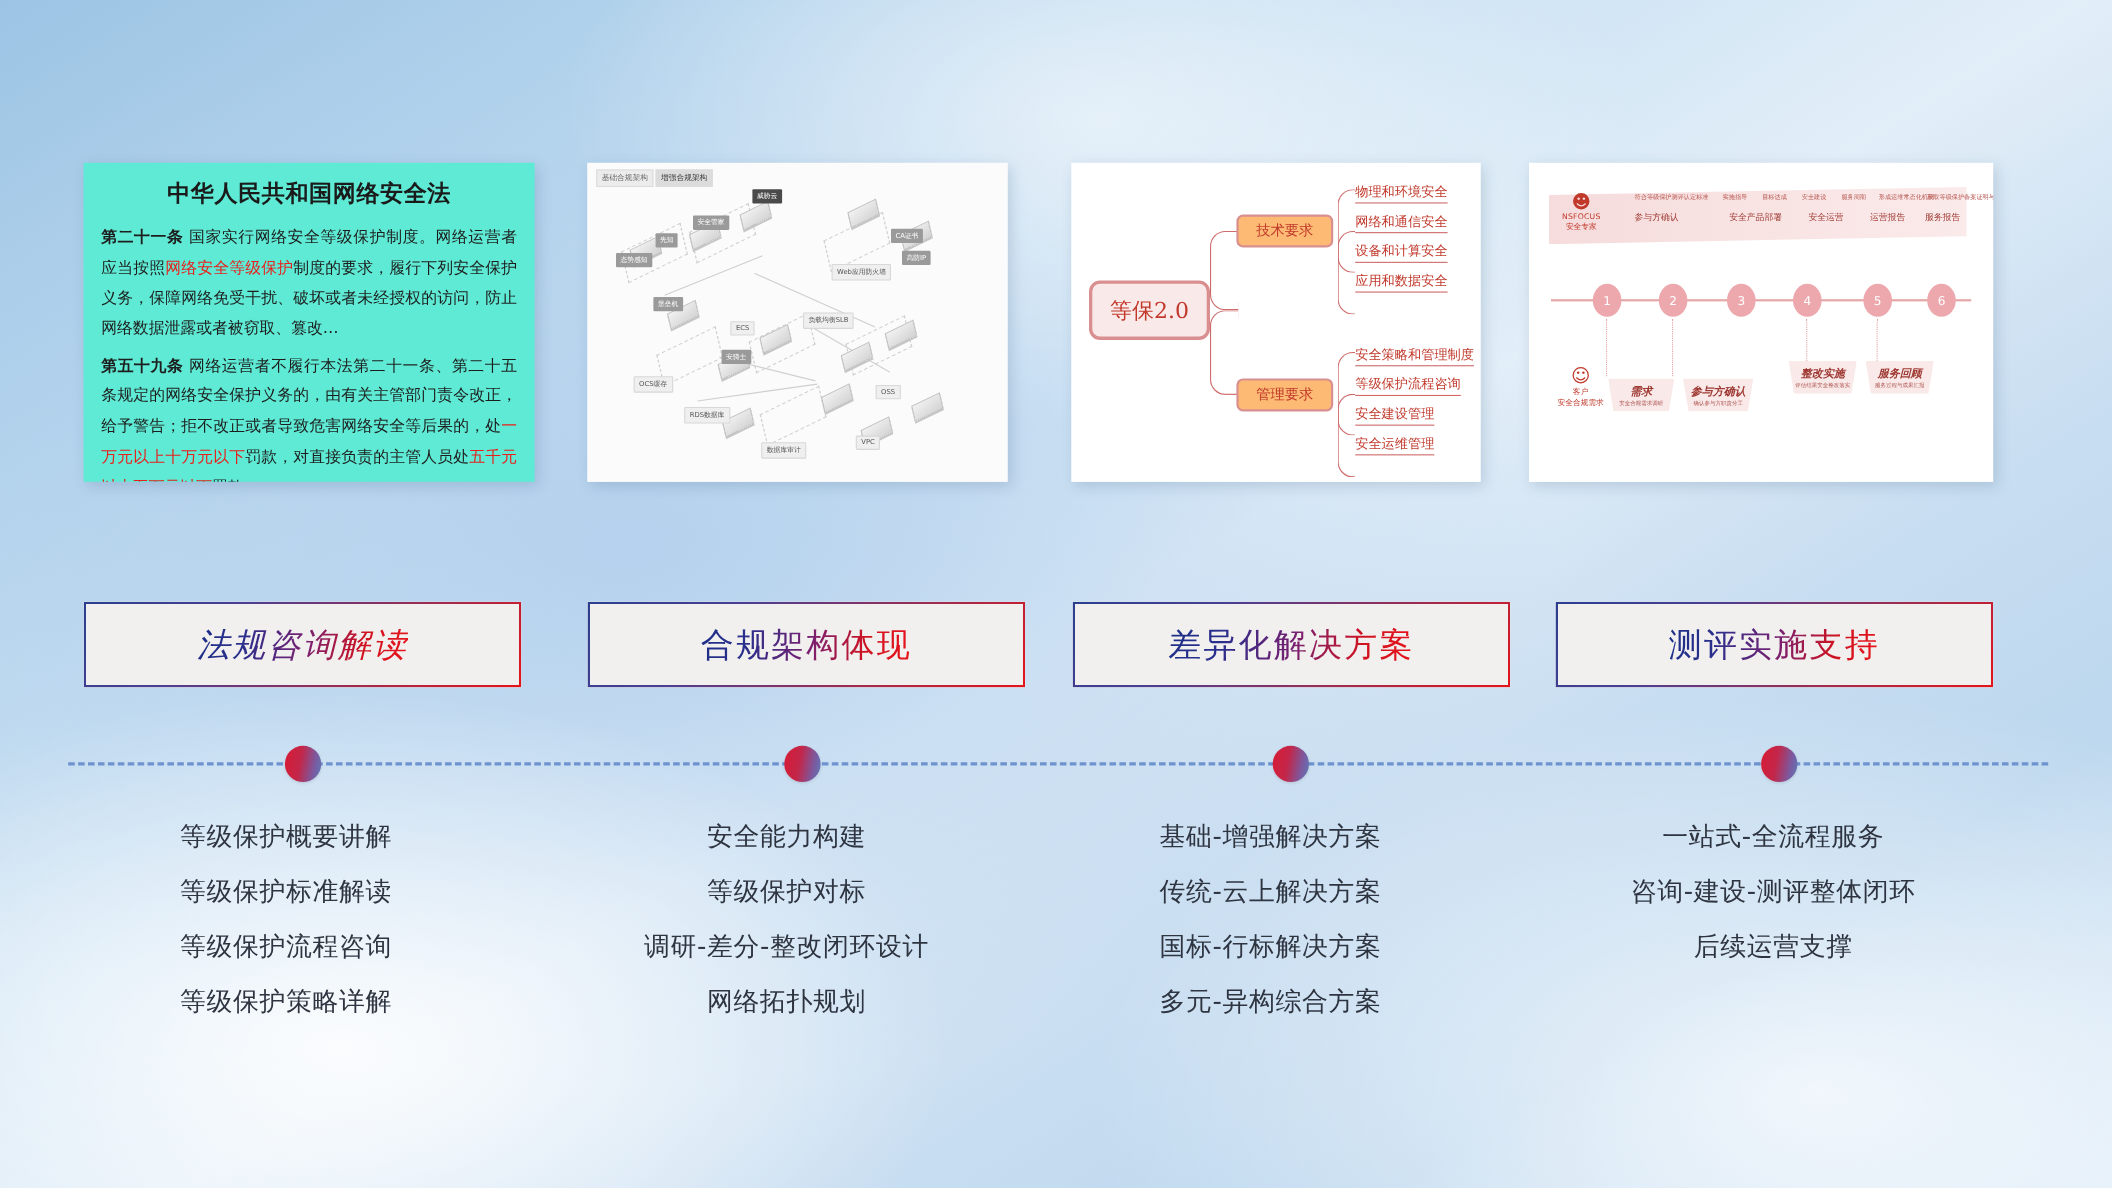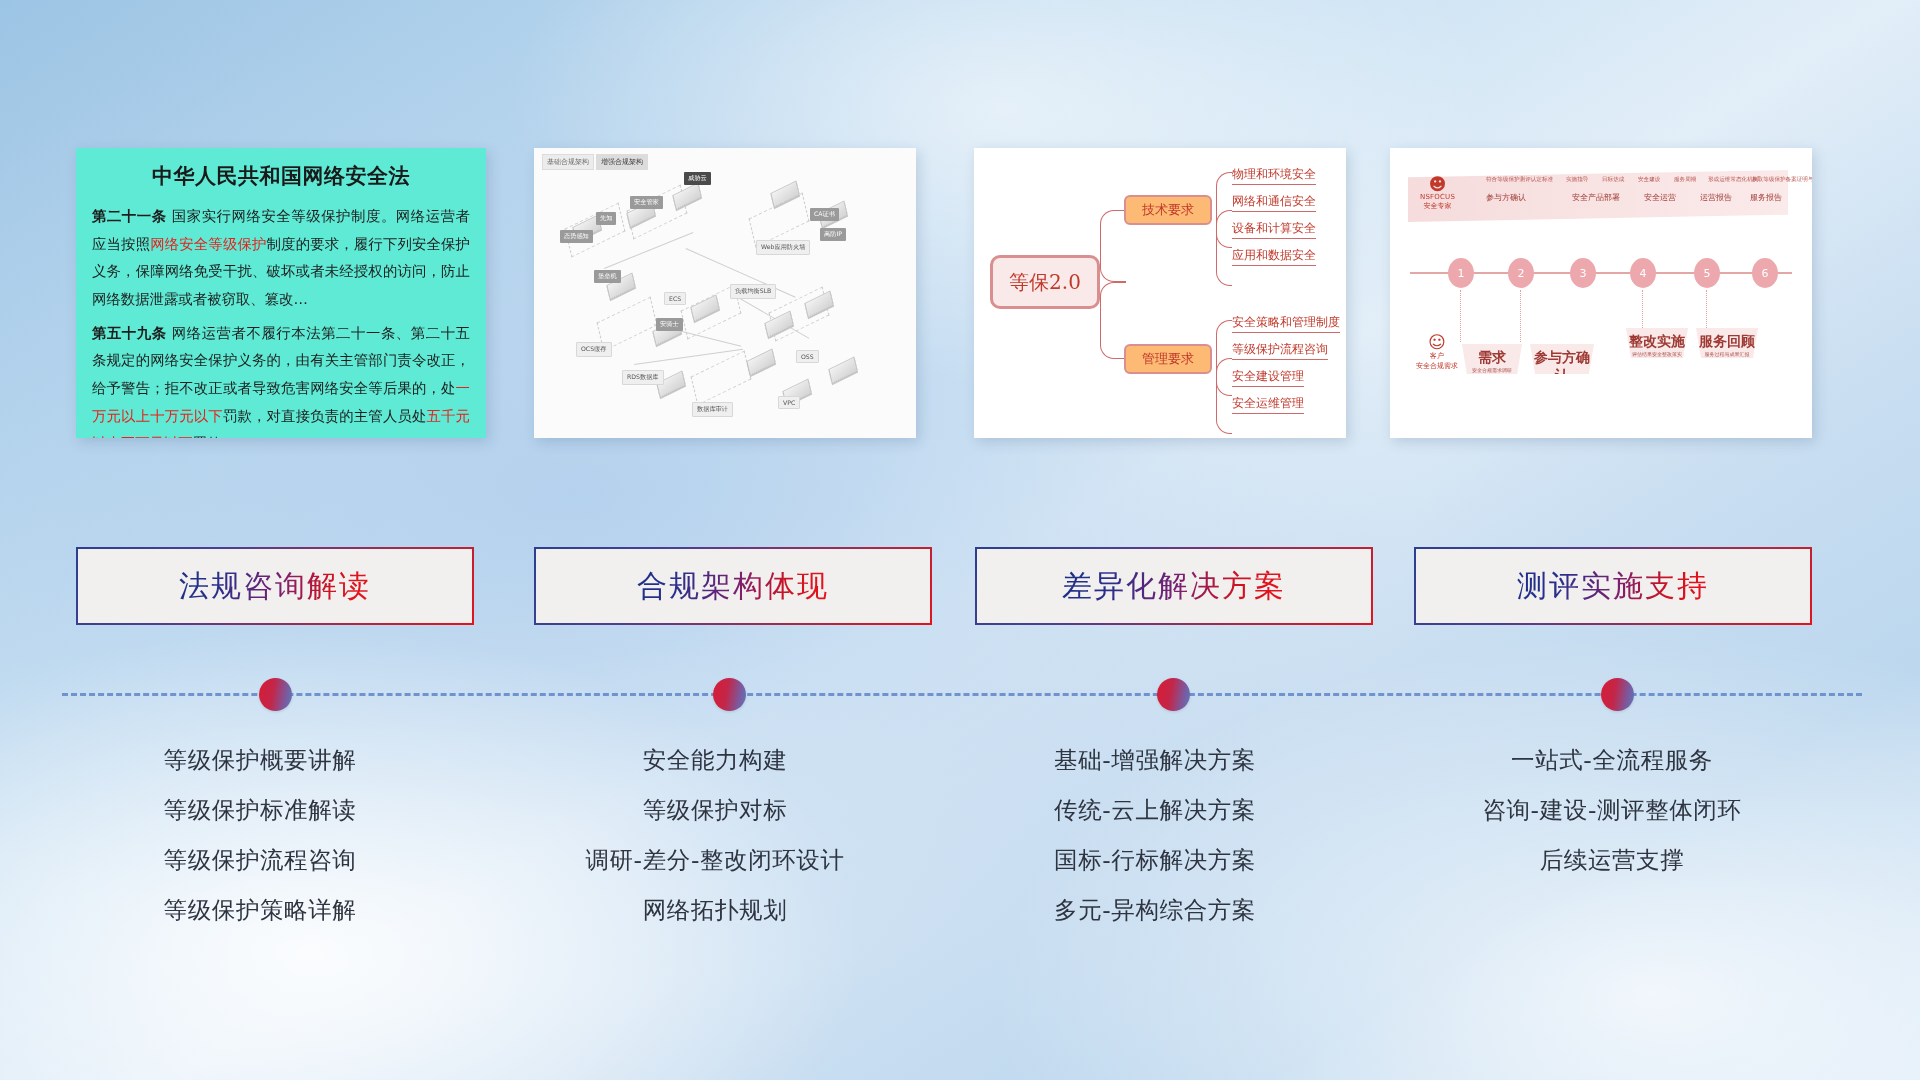--- a/index.html
+++ b/index.html
@@ -106,21 +106,21 @@
   .rd-num {
     position: absolute; top: 110px; width: 26px; height: 30px; border-radius: 50%;
     background: #eda8ae; color: #fff; font-size: 11px;
     display: flex; align-items: center; justify-content: center;
   }
   .rd-chip {
     position: absolute; background: #fae9e9;
     clip-path: polygon(0 0, 100% 0, 92% 100%, 8% 100%);
     text-align: center; color: #9e3a33;
   }
-  .rd-chip .h { font-size: 14px; font-weight: 700; }
+  .rd-chip .h { font-size: 10px; font-weight: 700; font-style: italic; }
   .rd-chip .s { font-size: 5px; opacity: .85; }
   .rd-dot-line { position: absolute; border-left: 1px dotted #e2a0a0; }
 
   
   .banners { position: absolute; left: 0; top: 0; width: 1920px; height: 0; }
   .banner {
     position: absolute; top: 547px; height: 78px;
     background: #f1f0ef;
     display: flex; align-items: center; justify-content: center;
     padding: 3px;
@@ -132,21 +132,21 @@
     -webkit-mask: linear-gradient(#fff 0 0) content-box, linear-gradient(#fff 0 0);
     -webkit-mask-composite: xor; mask-composite: exclude;
     pointer-events: none;
   }
   .banner-label {
     position: relative; font-size: 30px; letter-spacing: 2px;
     background: linear-gradient(100deg, #1d2f86 0%, #2a2f8c 22%, #7a2070 52%, #d01320 78%, #e8141c 100%);
     -webkit-background-clip: text; background-clip: text; color: transparent;
     font-family: "DejaVu Sans","Liberation Sans",sans-serif;
   }
-  .banner.b1 { left: 76px;   width: 398px; }
+  .banner.b1 { left: 76px;   width: 398px; font-style: italic; }
   .banner.b2 { left: 534px;  width: 398px; }
   .banner.b3 { left: 975px;  width: 398px; }
   .banner.b4 { left: 1414px; width: 398px; }
 
   
   .tl-line {
     position: absolute; left: 62px; top: 693px; width: 1800px; height: 0;
     border-top: 3px dashed #6f93cf;
   }
   .tl-dot {

